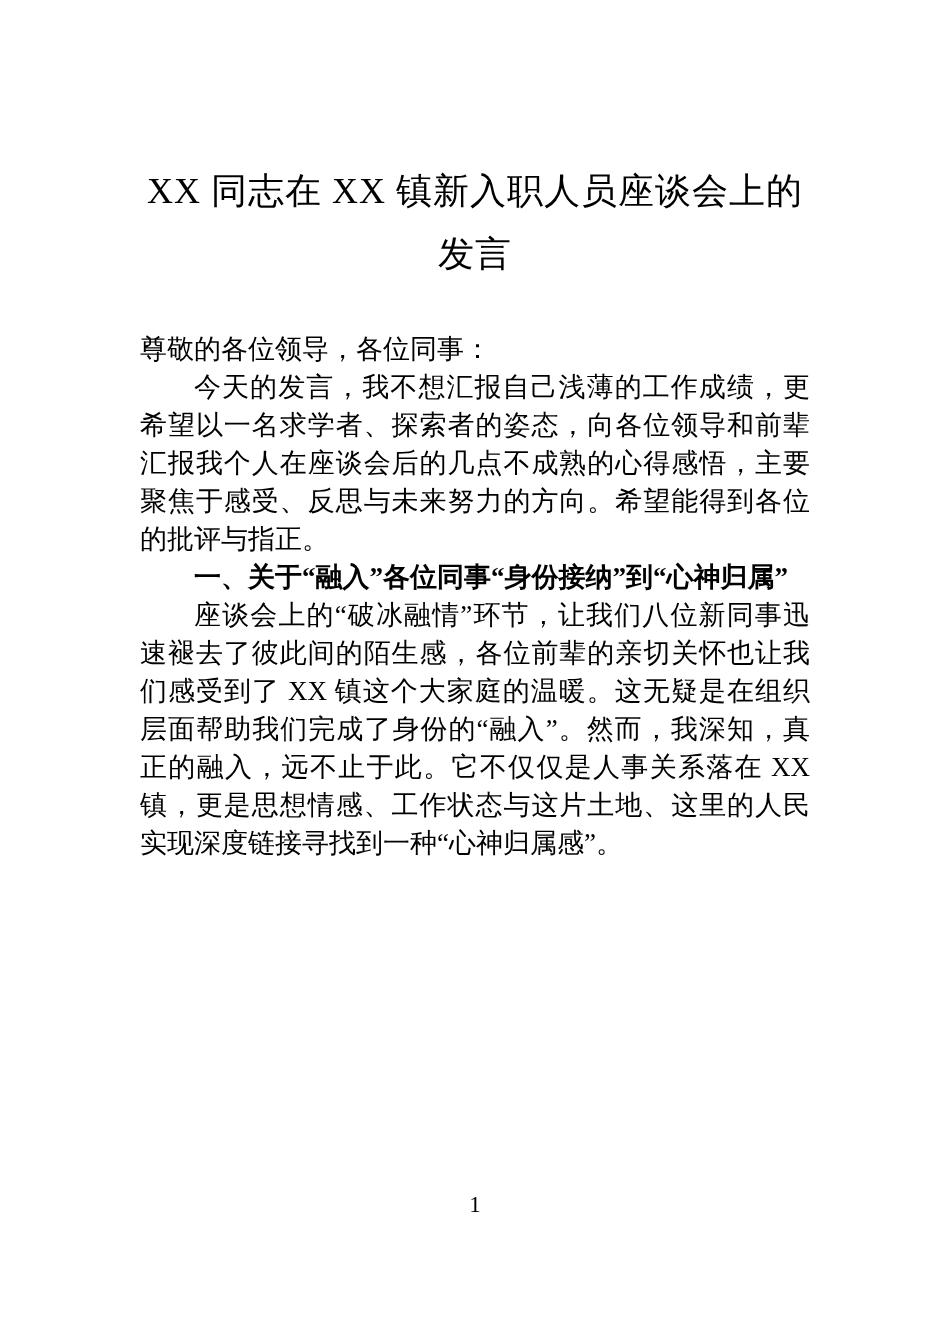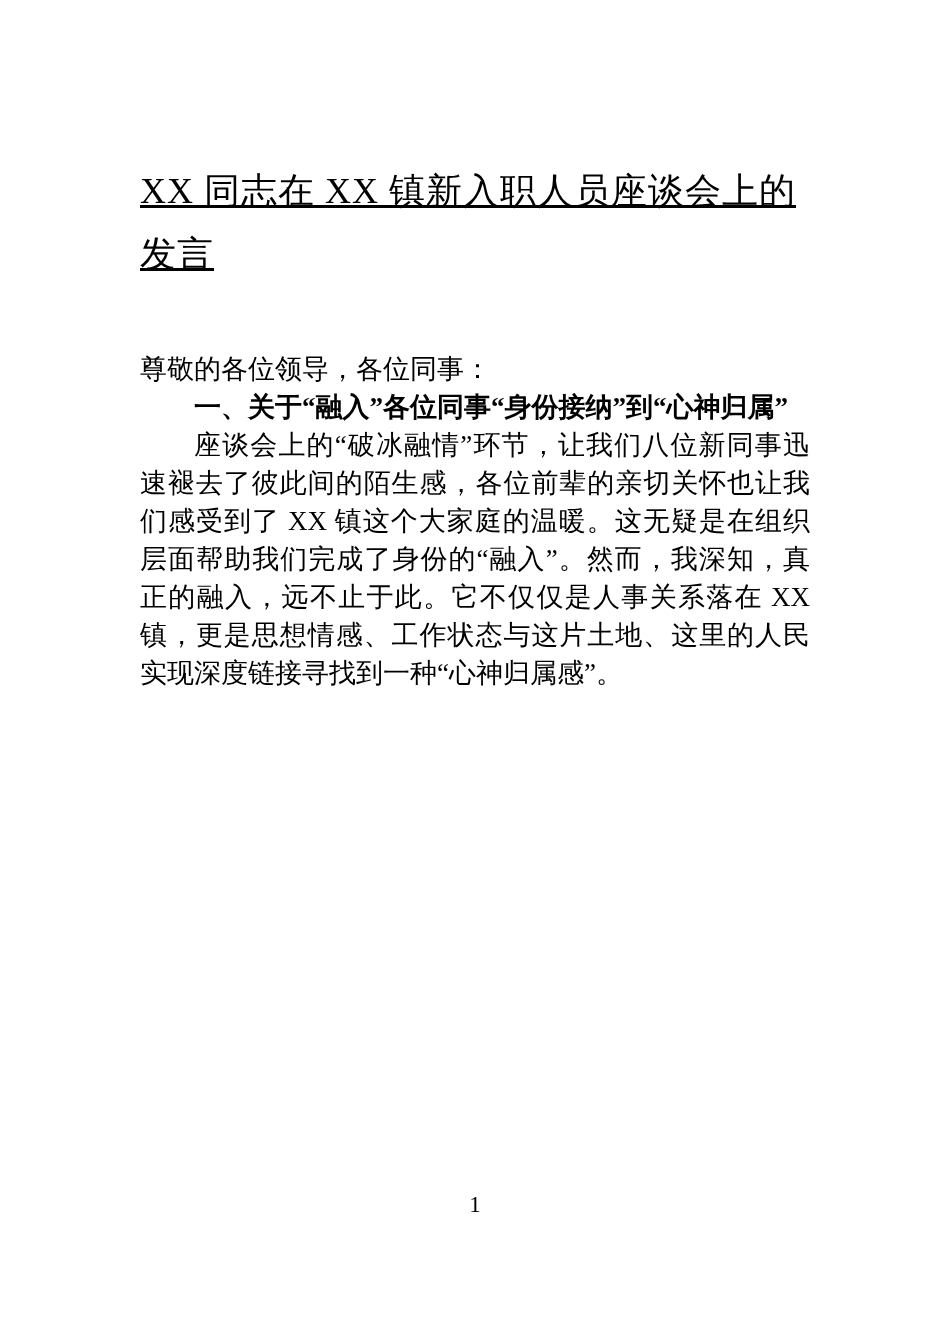--- a/index.html
+++ b/index.html
@@ -16,26 +16,25 @@
     box-sizing: border-box;
     padding: 0 140px;
     overflow: hidden;
   }
   .doc-title {
     margin: 160px 0 0 0;
     font-family: "Liberation Serif", "DejaVu Serif", serif;
     font-weight: normal;
     font-size: 36px;
     line-height: 63px;
-    text-align: left;
+    text-align: center;
     letter-spacing: 1px;
-    text-decoration: underline;
   }
   .body-content {
-    margin-top: 64px;
+    margin-top: 44px;
   }
   .para {
     margin: 0;
     font-family: "Liberation Serif", "DejaVu Serif", sans-serif;
     font-size: 27px;
     line-height: 38px;
     text-align: justify;
     text-justify: inter-ideograph;
     text-indent: 2em;
   }
@@ -62,20 +61,21 @@
 <div class="page">
 
   <h1 class="doc-title">XX 同志在 XX 镇新入职人员座谈会上的发言</h1>
 
   <div class="body-content">
 
     <p class="para no-indent">尊敬的各位领导，各位同事：</p>
 
 
 
+    <p class="para">今天的发言，我不想汇报自己浅薄的工作成绩，更希望以一名求学者、探索者的姿态，向各位领导和前辈汇报我个人在座谈会后的几点不成熟的心得感悟，主要聚焦于感受、反思与未来努力的方向。希望能得到各位的批评与指正。</p>
 
     <p class="para heading">一、关于“融入”各位同事“身份接纳”到“心神归属”</p>
 
     <p class="para">座谈会上的“破冰融情”环节，让我们八位新同事迅速褪去了彼此间的陌生感，各位前辈的亲切关怀也让我们感受到了 XX 镇这个大家庭的温暖。这无疑是在组织层面帮助我们完成了身份的“融入”。然而，我深知，真正的融入，远不止于此。它不仅仅是人事关系落在 XX 镇，更是思想情感、工作状态与这片土地、这里的人民实现深度链接寻找到一种“心神归属感”。</p>
 
 
   </div>
 
   <div class="page-footer">1</div>
 

